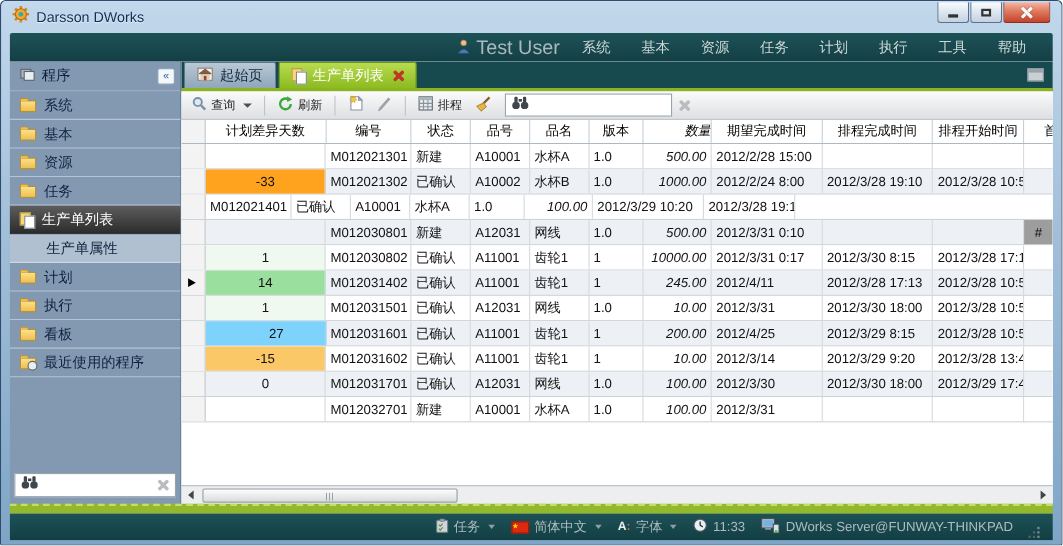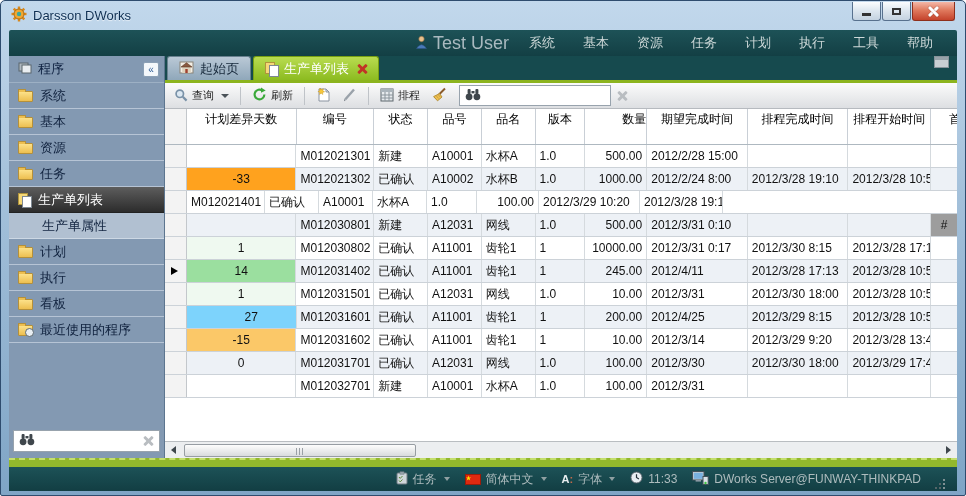--- a/index.html
+++ b/index.html
@@ -63,21 +63,21 @@
   .clear-x { position:relative; width:12px; height:12px; flex:none; }
   .clear-x::before, .clear-x::after { content:""; position:absolute; left:5px; top:0;
     width:3px; height:12px; background:#b9bdc1; border-radius:1px; }
   .clear-x::before { transform:rotate(45deg); }
   .clear-x::after { transform:rotate(-45deg); }
 
   
   .content { flex:1; min-width:0; display:flex; flex-direction:column; background:#fff; }
 
   
-  .tabstrip { height:27px; background:#164a4e; display:flex; align-items:flex-start;
+  .tabstrip { height:27px; background:#164a4e; display:flex; align-items:flex-end;
     border-bottom:3px solid #8cb41e; padding-left:2px; }
   .tab { height:24px; display:flex; align-items:center; gap:6px; padding:0 11px;
     font-size:13px; border-radius:3px 3px 0 0; margin-right:2px; }
   .tab.inactive { background:linear-gradient(#bac9d6,#8fa7ba); color:#17293b;
     border:1px solid #68808f; border-bottom:none; }
   .tab.active { background:linear-gradient(#b9dc50,#8cbb20); color:#fff;
     border:1px solid #78a012; border-bottom:none; }
   .tab-close { position:relative; width:10px; height:10px; margin-left:2px; }
   .tab-close::before, .tab-close::after { content:""; position:absolute; left:4px; top:-1px;
     width:3px; height:12px; background:#c03526; border-radius:1px; }
@@ -94,39 +94,39 @@
     align-items:center; padding:0 6px; gap:5px; border-bottom:1px solid #b6babf; }
   .tbtn { display:flex; align-items:center; gap:4px; font-size:11px; color:#222;
     padding:2px 3px; border-radius:2px; }
   .tsep { width:1px; height:18px; background:#bfc3c8; margin:0 3px; }
   .drop-arrow { width:0; height:0; border-left:4px solid transparent;
     border-right:4px solid transparent; border-top:4px solid #4a5258; margin-left:3px; }
   .tb-search { width:152px; height:21px; margin-left:4px; }
 
   
   .grid { flex:1; min-height:0; background:#fff; overflow:hidden; font-size:12px; }
-  .gridhead { display:flex; height:36px; background:#fff; border-bottom:1px solid #aeb8c0; }
+  .gridhead { display:flex; height:22px; background:#fff; border-bottom:1px solid #aeb8c0; }
   .hcell { border-right:1px solid #c9cfd6; line-height:21px; text-align:center; color:#000;
     white-space:nowrap; overflow:hidden; }
   .gridrow { display:flex; height:23px; border-bottom:1px solid #ccd2d8; background:#fff; }
   .gridrow.alt { background:#edf1f6; }
   .cell { border-right:1px solid #d5dade; line-height:22px; padding:0 4px; color:#111;
     white-space:nowrap; overflow:hidden; }
   .c-g { width:22px; background:#f3f3f3; border-right:1px solid #c3c7cb; padding:0;
     position:relative; }
   .gridrow.selected .c-g::before { content:""; position:absolute; left:6px; top:7px;
     width:0; height:0; border-left:7px solid #000; border-top:4.5px solid transparent;
     border-bottom:4.5px solid transparent; }
   .c-diff  { width:110px; text-align:center; }
   .c-code  { width:78px; }
   .c-status{ width:54px; }
   .c-itemno{ width:54px; }
   .c-name  { width:54px; }
   .c-ver   { width:50px; }
-  .c-qty   { width:62px; text-align:right; }
+  .c-qty   { width:62px; text-align:right;font-style:italic; }
   .c-due   { width:101px; }
   .c-end   { width:101px; }
   .c-start { width:83px; }
   .c-part  { width:26px; border-right:none; text-align:center; padding:0 2px; }
   .hcell.c-part { text-indent:16px; text-align:left; }
   .c-part.has-val { background:#9d9d9d; color:#111; }
 
   
   .hscroll { height:17px; background:#eceef0; border-top:1px solid #b9bdc1; display:flex;
     align-items:center; }

